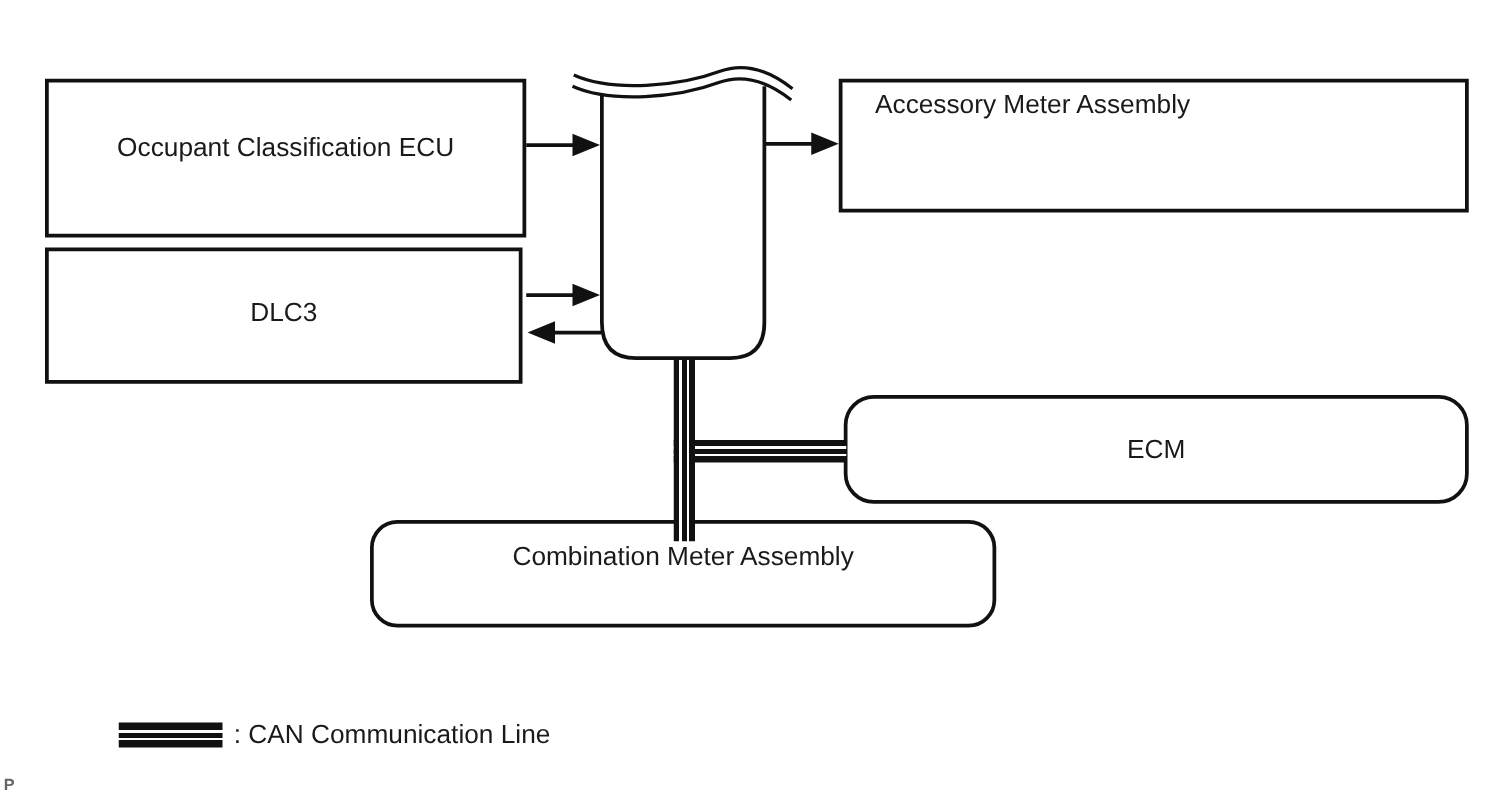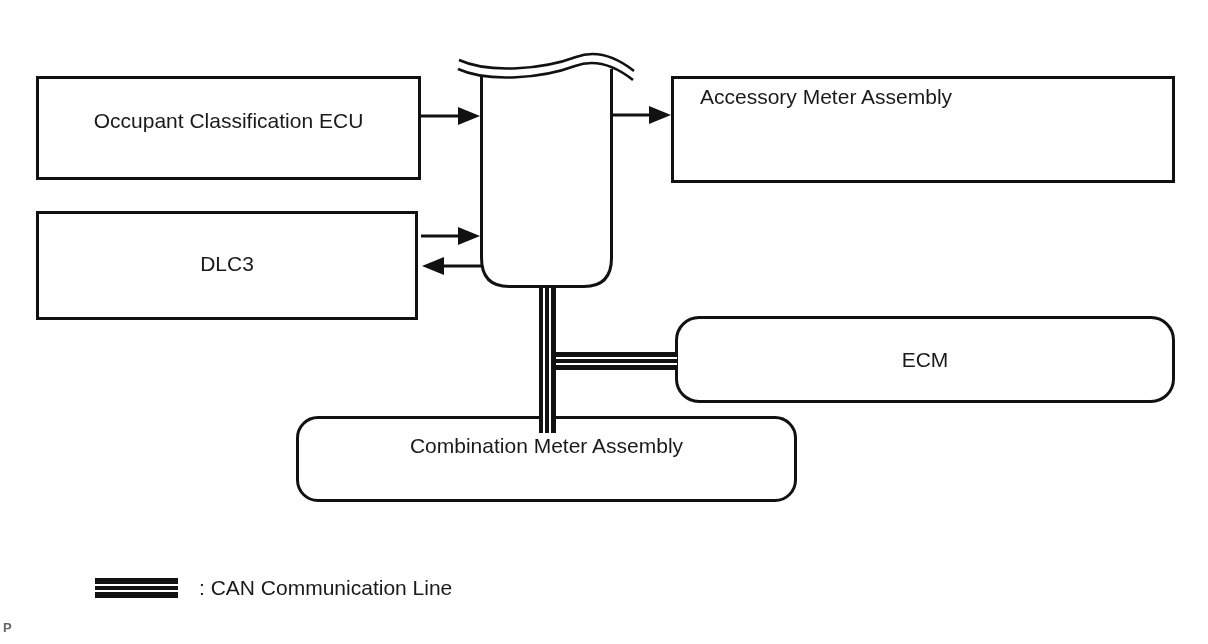--- a/index.html
+++ b/index.html
@@ -19,25 +19,25 @@
   .box {
     position: absolute;
     border: 3px solid #111111;
     background: #ffffff;
     display: flex;
     box-sizing: border-box;
     font-size: 21px;
     line-height: 27px;
     color: #1a1a1a;
   }
-  .box.square { border-radius: 0; margin-top: 13px; }
+  .box.square { border-radius: 0; }
   .box.rounded { border-radius: 24px; }
 
   #box-occupant {
-    left: 36px; top: 63px; width: 385px; height: 104px;
+    left: 36px; top: 63px; width: 385px; height: 127px;
     align-items: center; justify-content: center;
     padding-bottom: 16px;
   }
   #box-dlc3 {
     left: 36px; top: 198px; width: 382px; height: 109px;
     align-items: center; justify-content: center;
     padding-bottom: 4px;
   }
   #box-accessory {
     left: 671px; top: 63px; width: 504px; height: 107px;
@@ -83,21 +83,21 @@
     left: 0; top: 0;
     width: 1208px; height: 644px;
     pointer-events: none;
   }
 
   .legend {
     position: absolute;
     left: 95px; top: 576px;
     display: flex;
     align-items: center;
-    gap: 21px;
+    gap: 9px;
     font-size: 21px;
     color: #1a1a1a;
   }
   .legend-swatch {
     display: inline-block;
     width: 83px; height: 20px;
     background: linear-gradient(to bottom,
       #111 0px, #111 6px,
       #fff 6px, #fff 8px,
       #111 8px, #111 12px,

